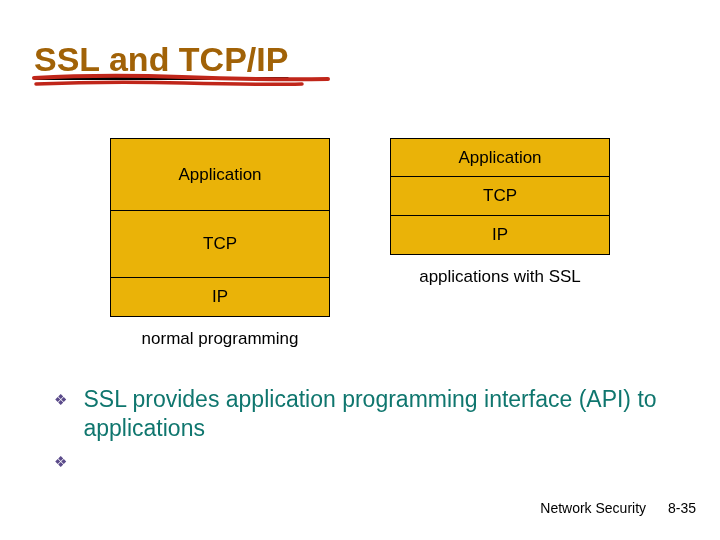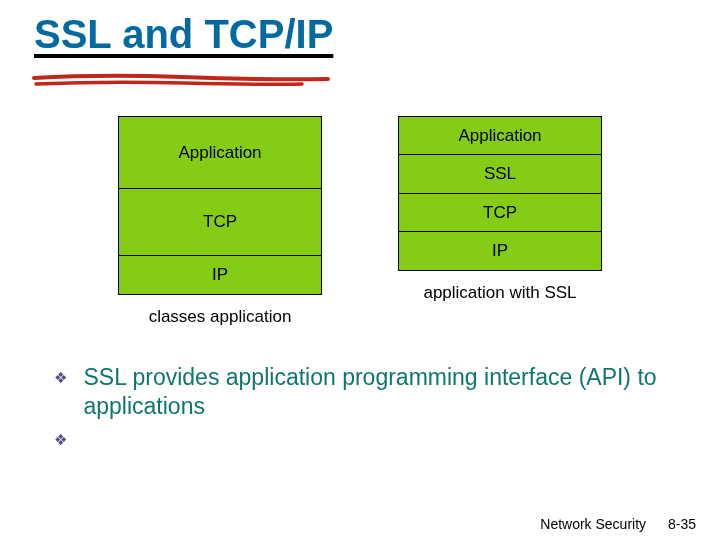--- a/index.html
+++ b/index.html
@@ -5,24 +5,24 @@
   * { box-sizing: border-box; margin: 0; padding: 0; }
   body {
     width: 720px;
     height: 540px;
     background: #fff;
     font-family: Arial, Helvetica, sans-serif;
     position: relative;
     overflow: hidden;
   }
   .title {
-    font-size: 40px;
+    font-size: 34px;
     font-weight: bold;
-    color: #0369a1;
-    padding: 12px 0 4px 34px;
+    color: #a16207;
+    padding: 40px 0 4px 34px;
     text-decoration: underline;
     text-decoration-color: #000;
     text-underline-offset: 6px;
   }
   .underline-red {
     position: absolute;
     left: 32px;
     top: 72px;
     width: 300px;
     height: 18px;
@@ -34,23 +34,23 @@
     gap: 60px;
     margin-top: 56px;
   }
   .stack {
     width: 220px;
     display: flex;
     flex-direction: column;
     align-items: center;
   }
   .box {
-    width: 204px;
+    width: 220px;
     border: 1.5px solid #000;
-    background: #84cc16;
+    background: #eab308;
     text-align: center;
     font-size: 17px;
     padding: 10px 0;
     margin-top: -1.5px;
   }
   .box.app-tall { height: 74px; display:flex; align-items:center; justify-content:center; }
   .box.tcp-tall { height: 68px; display:flex; align-items:center; justify-content:center; }
   .box.small { height: 40px; display:flex; align-items:center; justify-content:center; }
   .caption {
     font-size: 17px;
@@ -72,21 +72,21 @@
     margin-top: 6px;
     flex-shrink: 0;
   }
   .bullet-text {
     font-size: 23px;
     line-height: 1.28;
     color: #0f766e;
   }
   .footer {
     position: absolute;
-    bottom: 8px;
+    bottom: 24px;
     right: 24px;
     font-size: 14px;
     color: #000;
   }
   .footer .pg { margin-left: 18px; }
 </style>
 </head>
 <body>
 
 <div class="title">SSL and TCP/IP</div>
@@ -94,28 +94,27 @@
 <svg class="underline-red" viewBox="0 0 300 18">
   <path d="M2 6 Q 70 2 150 5 T 296 7" stroke="#c0261a" stroke-width="4" fill="none" stroke-linecap="round"></path>
   <path d="M4 12 Q 75 9 152 11 T 270 12" stroke="#c0261a" stroke-width="3.5" fill="none" stroke-linecap="round"></path>
 </svg>
 
 <div class="stacks">
   <div class="stack">
     <div class="box app-tall">Application</div>
     <div class="box tcp-tall">TCP</div>
     <div class="box small">IP</div>
-    <div class="caption">classes application</div>
+    <div class="caption">normal programming</div>
   </div>
   <div class="stack">
     <div class="box small">Application</div>
-    <div class="box small">SSL</div>
     <div class="box small">TCP</div>
     <div class="box small">IP</div>
-    <div class="caption">application  with SSL</div>
+    <div class="caption">applications  with SSL</div>
   </div>
 </div>
 
 <div class="bullets">
   <div class="bullet-row">
     <span class="bullet-icon">❖</span>
     <span class="bullet-text"> SSL provides application programming interface (API) to applications</span>
   </div>
   <div class="bullet-row">
     <span class="bullet-icon">❖</span>

